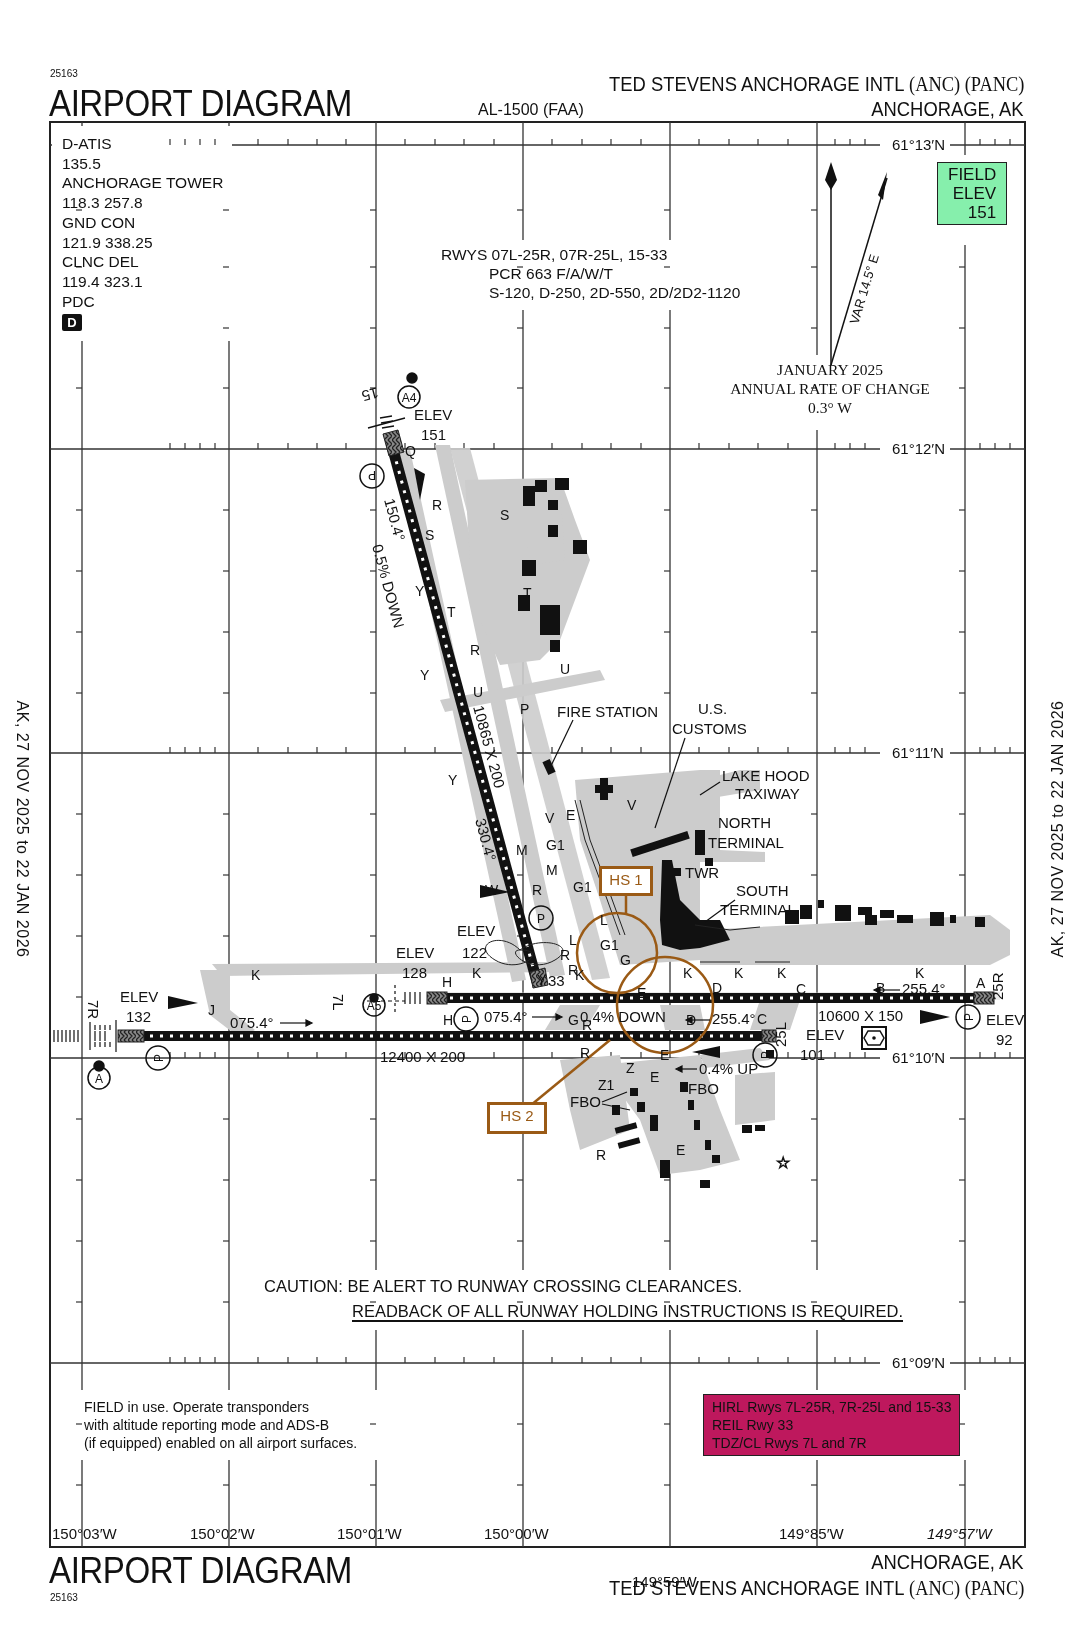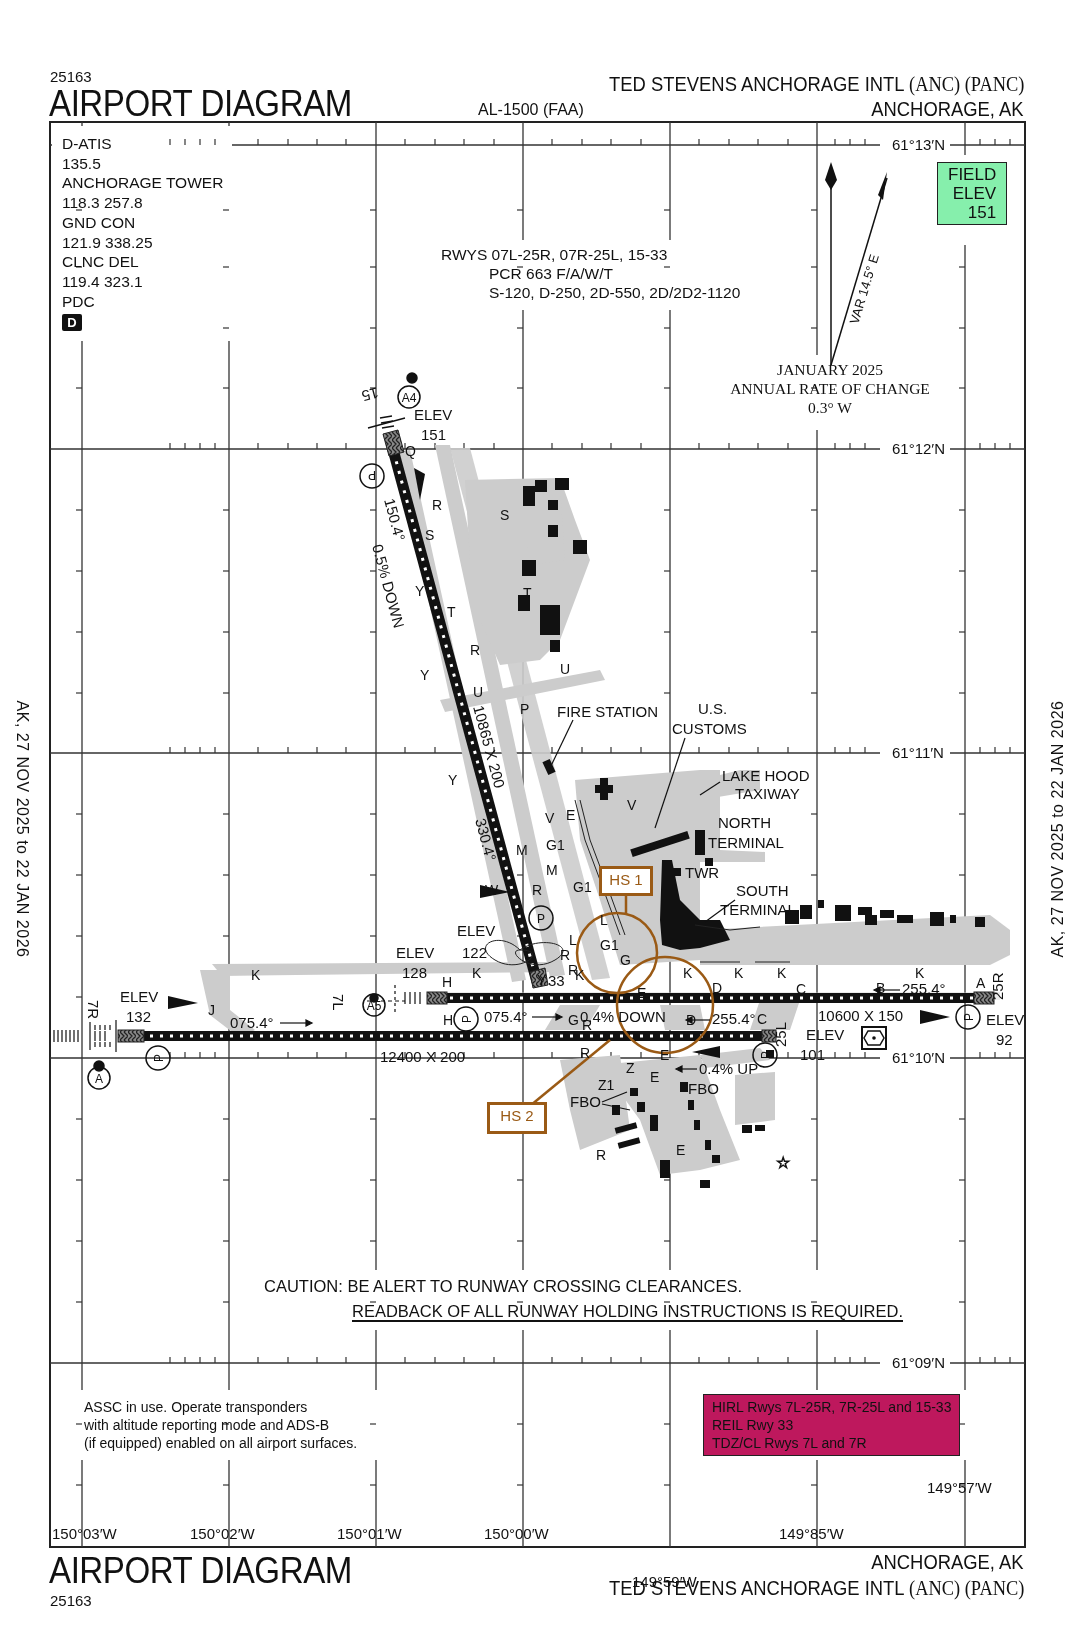--- a/index.html
+++ b/index.html
@@ -1,19 +1,19 @@
 <!DOCTYPE html>
 <html><head>
 <meta charset="utf-8">
 <style>
   html, body { margin: 0; padding: 0; background: #ffffff; }
   body { width: 1076px; height: 1650px; position: relative; overflow: hidden;
          font-family: "Liberation Sans", "DejaVu Sans", sans-serif; color: #111; }
   .abs { position: absolute; }
-  .hdr-code { font-size: 15px; text-align: center; }
+  .hdr-code { font-size: 10px; text-align: center; }
   .hdr-title { font-size: 34px; font-weight: normal; letter-spacing: -0.5px; line-height: 1; transform: scaleX(0.92); transform-origin: left; }
   .hdr-airport { font-size: 20px; line-height: 1; transform: scaleX(0.92); transform-origin: right; white-space: nowrap; }
   .hdr-airport .serif { font-family: "Liberation Serif", "DejaVu Serif", serif; }
   .hdr-city { font-size: 20px; line-height: 1; transform: scaleX(0.92); transform-origin: right; white-space: nowrap; }
   .hdr-sub { font-size: 16px; }
   .side-text { font-size: 16px; white-space: nowrap; transform-origin: center; letter-spacing: 0.5px; }
   svg text { font-family: "Liberation Sans", "DejaVu Sans", sans-serif; }
   .freq { font-size: 15.5px; line-height: 19.7px; }
   .freq-d { display: inline-block; background: #111; color: #fff; font-weight: bold; font-size: 13px;
             width: 20px; height: 17px; text-align: center; line-height: 17px; border-radius: 2px; margin-top: 3px; }
@@ -524,38 +524,38 @@
 
 <div class="abs caution" style="left:264px; top:1274px;">
   <span>CAUTION:</span>
   <span>BE ALERT TO RUNWAY CROSSING CLEARANCES.</span>
 </div>
 <div class="abs caution" style="left:352px; top:1299px;">
   <u>READBACK OF ALL RUNWAY HOLDING INSTRUCTIONS IS REQUIRED.</u>
 </div>
 
 <div class="abs note" style="left:84px; top:1398px;">
-  <div>ASSC in use. Operate transponders</div>
+  <div>FIELD in use. Operate transponders</div>
   <div>with altitude reporting mode and ADS-B</div>
   <div>(if equipped) enabled on all airport surfaces.</div>
 </div>
 
 <div class="abs lights" style="left:703px; top:1394px;">
   <div>HIRL Rwys 7L-25R, 7R-25L and 15-33</div>
   <div>REIL Rwy 33</div>
   <div>TDZ/CL Rwys 7L and 7R</div>
 </div>
 
 <div class="abs lon" style="left:52px; top:1525px;">150°03′W</div>
 <div class="abs lon" style="left:190px; top:1525px;">150°02′W</div>
 <div class="abs lon" style="left:337px; top:1525px;">150°01′W</div>
 <div class="abs lon" style="left:484px; top:1525px;">150°00′W</div>
 <div class="abs lon" style="left:632px; top:1573px;">149°59′W</div>
 <div class="abs lon" style="left:779px; top:1525px;">149°85′W</div>
-<div class="abs lon" style="left:927px; top:1479px;">149°57′W</div>
+<div class="abs lon" style="left:927px; top:1525px;font-style:italic;">149°57′W</div>
 
 <div class="abs hdr-title" style="left:49px; top:1553px; font-size:36px;">AIRPORT DIAGRAM</div>
 <div class="abs hdr-code" style="left:50px; top:1592px;">25163</div>
 <div class="abs hdr-city" style="right:52px; top:1552px;">ANCHORAGE, AK</div>
 <div class="abs hdr-airport" style="right:52px; top:1578px;">
   <span>TED STEVENS ANCHORAGE INTL</span>
   <span class="serif">(ANC) (PANC)</span>
 </div>
 
 </body></html>

